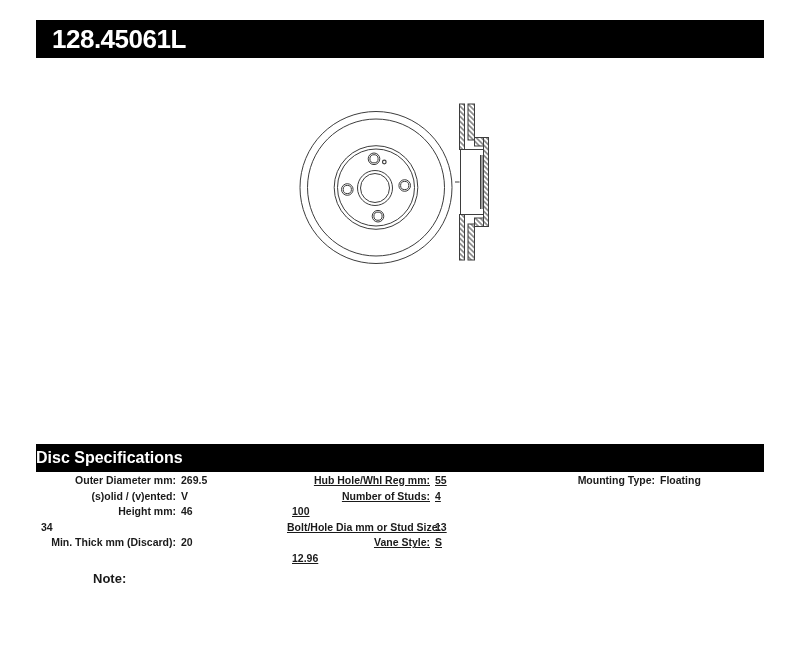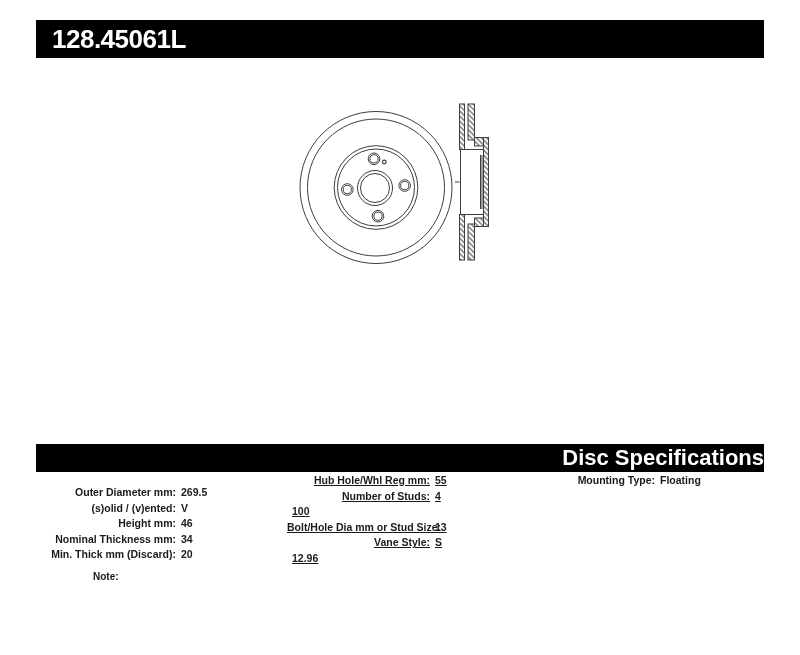--- a/index.html
+++ b/index.html
@@ -20,33 +20,33 @@
     display:flex;justify-content:space-between;align-items:center;
     padding:16px 16px;font-weight:bold;font-size:26px;letter-spacing:-0.5px;
   }
 
   .drawing-wrap{position:absolute;left:290px;top:95px;width:212px;height:178px;}
   .drawing-wrap svg{display:block;}
 
   .spec-title-bar{
     position:absolute;left:36px;top:444px;width:728px;height:28px;
     background:var(--bar-bg);color:var(--bar-text);
-    display:flex;justify-content:flex-end;align-items:center;
-    font-weight:bold;font-size:22px;
+    display:flex;justify-content:flex-start;align-items:center;
+    font-weight:bold;font-size:16px;
   }
 
   .spec-col{position:absolute;top:473px;font-size:10.5px;font-weight:bold;line-height:15.6px;}
   .spec-row{display:flex;white-space:nowrap;}
   .spec-label{display:inline-block;text-align:right;}
   .spec-value{margin-left:5px;}
-  .col1{left:36px;margin-top:12px;}  .col1 .spec-label{width:140px;}
+  .col1{left:36px;}  .col1 .spec-label{width:140px;}
   .col2{left:287px;text-decoration:underline;} .col2 .spec-label{width:143px;}
   .col3{left:560px;} .col3 .spec-label{width:95px;}
 
-  .note-label{position:absolute;left:93px;top:571px;font-size:10px;font-weight:bold;}
+  .note-label{position:absolute;left:93px;top:571px;font-size:13px;font-weight:bold;}
 </style>
 </head>
 <body>
 
 <div class="page">
 
   <header class="title-bar">
     <span>128.45061L</span>
   </header>
 
@@ -112,21 +112,20 @@
     </div>
     <div class="spec-row">
       <span class="spec-label">(s)olid / (v)ented:</span>
       <span class="spec-value">V</span>
     </div>
     <div class="spec-row">
       <span class="spec-label">Height mm:</span>
       <span class="spec-value">46</span>
     </div>
     <div class="spec-row">
-      <span class="spec-label">Nominal Thickness mm:</span>
       <span class="spec-value">34</span>
     </div>
     <div class="spec-row">
       <span class="spec-label">Min. Thick mm (Discard):</span>
       <span class="spec-value">20</span>
     </div>
   </div>
 
   <div class="spec-col col2">
     <div class="spec-row">

